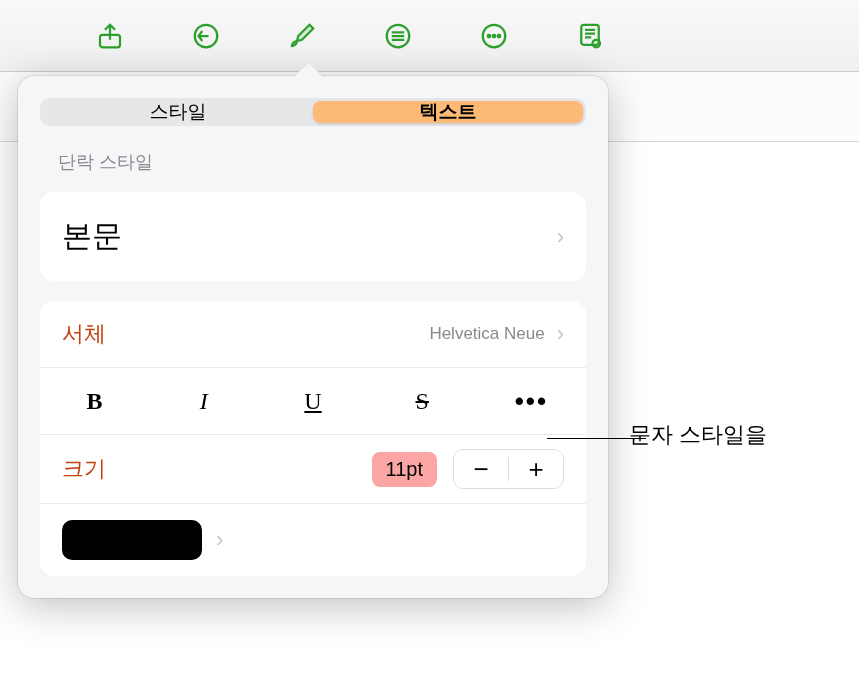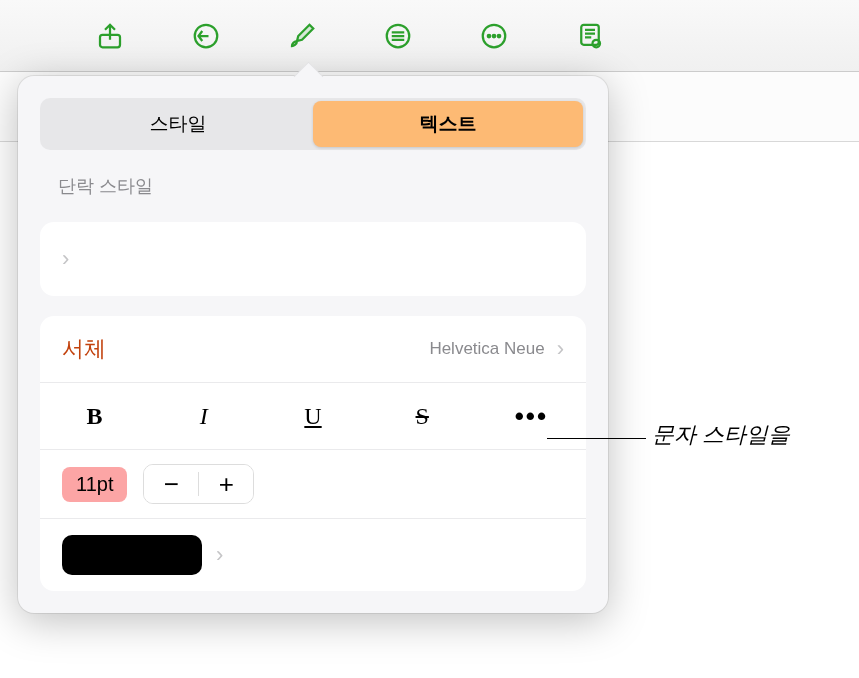--- a/index.html
+++ b/index.html
@@ -64,41 +64,41 @@
       background: #f6f6f8;
       transform: rotate(45deg);
       border-top: 1px solid rgba(0,0,0,0.08);
       border-left: 1px solid rgba(0,0,0,0.08);
     }
     .seg-control {
       display: flex;
       background: #e7e7e9;
       border-radius: 10px;
       padding: 3px;
-      height: 52px;
+      height: 28px;
     }
     .seg-item {
       flex: 1;
       display: flex;
       align-items: center;
       justify-content: center;
       font-size: 19px;
       color: #000;
       border-radius: 8px;
       cursor: pointer;
     }
     .seg-item.active {
       background: #fdba74;
       font-weight: 600;
       box-shadow: 0 1px 3px rgba(0,0,0,0.15);
     }
     .section-label {
       font-size: 18px;
       color: #8a8a8e;
-      margin: 24px 0 24px 18px;
+      margin: 24px 0 18px 18px;
     }
     .card {
       background: #fff;
       border-radius: 14px;
       overflow: hidden;
     }
     .row {
       display: flex;
       align-items: center;
       padding: 18px 22px;
@@ -202,25 +202,24 @@
       background: #000;
       border-radius: 10px;
       margin-right: 14px;
     }
     .spacer {
       height: 20px;
     }
     .callout {
       position: absolute;
       top: 418px;
-      left: 652px;
+      left: 629px;
       font-size: 22px;
       line-height: 1.5;
       color: #000;
-      font-style: italic;
     }
     .callout-line {
       position: absolute;
       top: 438px;
       left: 547px;
       width: 99px;
       height: 1px;
       background: #000;
     }
   </style>
@@ -273,20 +272,21 @@
 <div class="popover">
   <div class="seg-control">
     <div class="seg-item">스타일</div>
     <div class="seg-item active">텍스트</div>
   </div>
 
   <div class="section-label">단락 스타일</div>
 
   <div class="card">
     <div class="row row-large">
+      <div class="row-label-large">본문</div>
       <span class="chevron">›</span>
     </div>
   </div>
 
   <div class="spacer"></div>
 
   <div class="card">
     <div class="row">
       <div class="row-label">서체</div>
       <div class="row-value">Helvetica Neue</div>
@@ -297,20 +297,21 @@
       <div class="style-btn bold">B</div>
       <div class="style-btn italic">I</div>
       <div class="style-btn underline">U</div>
       <div class="style-btn strike">S</div>
       <div class="style-btn">
           <span class="more-dots">•••</span>
         </div>
     </div>
 
     <div class="size-row">
+      <div class="row-label">크기</div>
       <div class="size-badge">11pt</div>
       <div class="stepper">
         <div class="stepper-btn">−</div>
         <div class="stepper-divider"></div>
         <div class="stepper-btn">+</div>
       </div>
     </div>
 
     <div class="color-row">
       <div class="color-swatch"></div>

